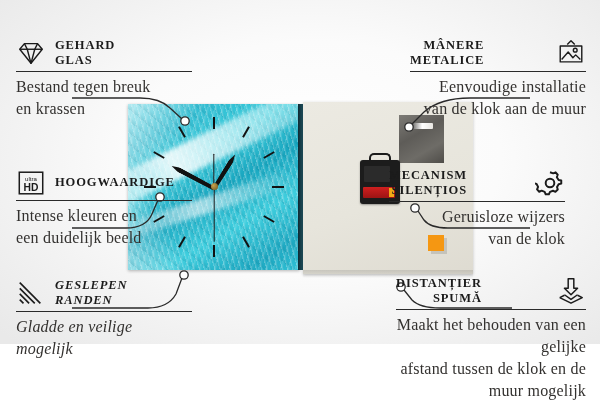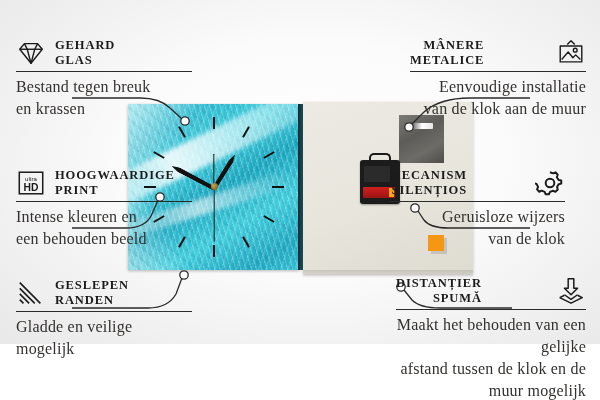--- a/index.html
+++ b/index.html
@@ -125,21 +125,21 @@
     font-size:16px;color:#33312f;line-height:1.38;letter-spacing:.2px;
     padding-top:4px;
   }
   .rule{height:1px;background:#2a2a2a;margin-top:2px;}
   .feat.left .ftitle{text-align:left;}
   .feat.right .ftitle{text-align:right;}
   .feat.right .fdesc{text-align:right;}
   
   #feat-glass   {left:16px; top:38px;  width:176px;}
   #feat-print   {left:16px; top:168px; width:176px;}
-  #feat-edges   {left:16px; top:278px; width:176px;}
+  #feat-edges   {left:16px; top:278px; width:176px;font-style:italic;}
   #feat-handles {left:410px;top:38px;  width:176px;}
   #feat-mech    {left:389px;top:168px; width:176px;}
   #feat-spacer  {left:396px;top:276px; width:190px;}
   
   #wires{position:absolute;left:0;top:0;width:600px;height:400px;pointer-events:none;}
 </style>
 </head>
 <body>
 
 <div id="stage">
@@ -237,27 +237,26 @@
 
   <div class="feat left" id="feat-print">
     <div class="head">
       <svg class="ficon" viewBox="0 0 32 32">
         <rect x="3.5" y="4.5" width="25" height="23" fill="none" stroke="#1b1b1b" stroke-width="1.6"></rect>
         <text x="16" y="14" font-family="Liberation Sans, sans-serif" font-size="6.5" text-anchor="middle" fill="#1b1b1b">ultra</text>
         <text x="16" y="24" font-family="Liberation Sans, sans-serif" font-size="11" font-weight="bold" text-anchor="middle" fill="#1b1b1b">HD</text>
       </svg>
       <div class="ftitle">
         <div>HOOGWAARDIGE</div>
-        <div>PRINT</div>
       </div>
     </div>
     <div class="rule"></div>
     <div class="fdesc">
       <div>Intense kleuren en</div>
-      <div>een behouden beeld</div>
+      <div>een duidelijk beeld</div>
     </div>
   </div>
 
   <div class="feat left" id="feat-edges">
     <div class="head">
       <svg class="ficon" viewBox="0 0 32 32">
         <g stroke="#1b1b1b" stroke-width="1.7" stroke-linecap="butt">
           <line x1="4" y1="5" x2="26" y2="27"></line>
           <line x1="4" y1="11" x2="20" y2="27"></line>
           <line x1="4" y1="17" x2="14" y2="27"></line>

